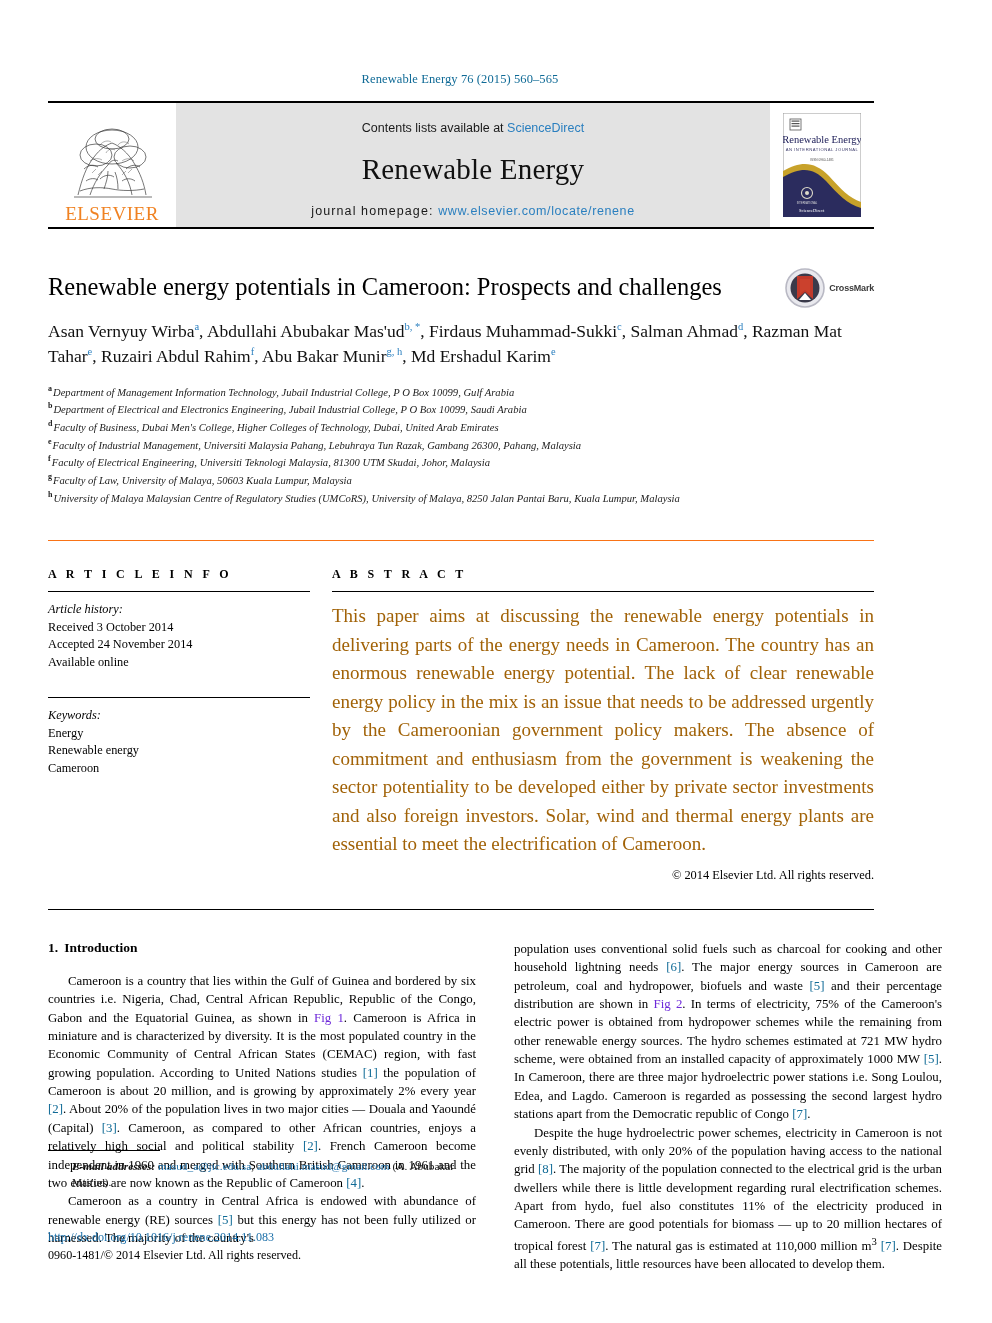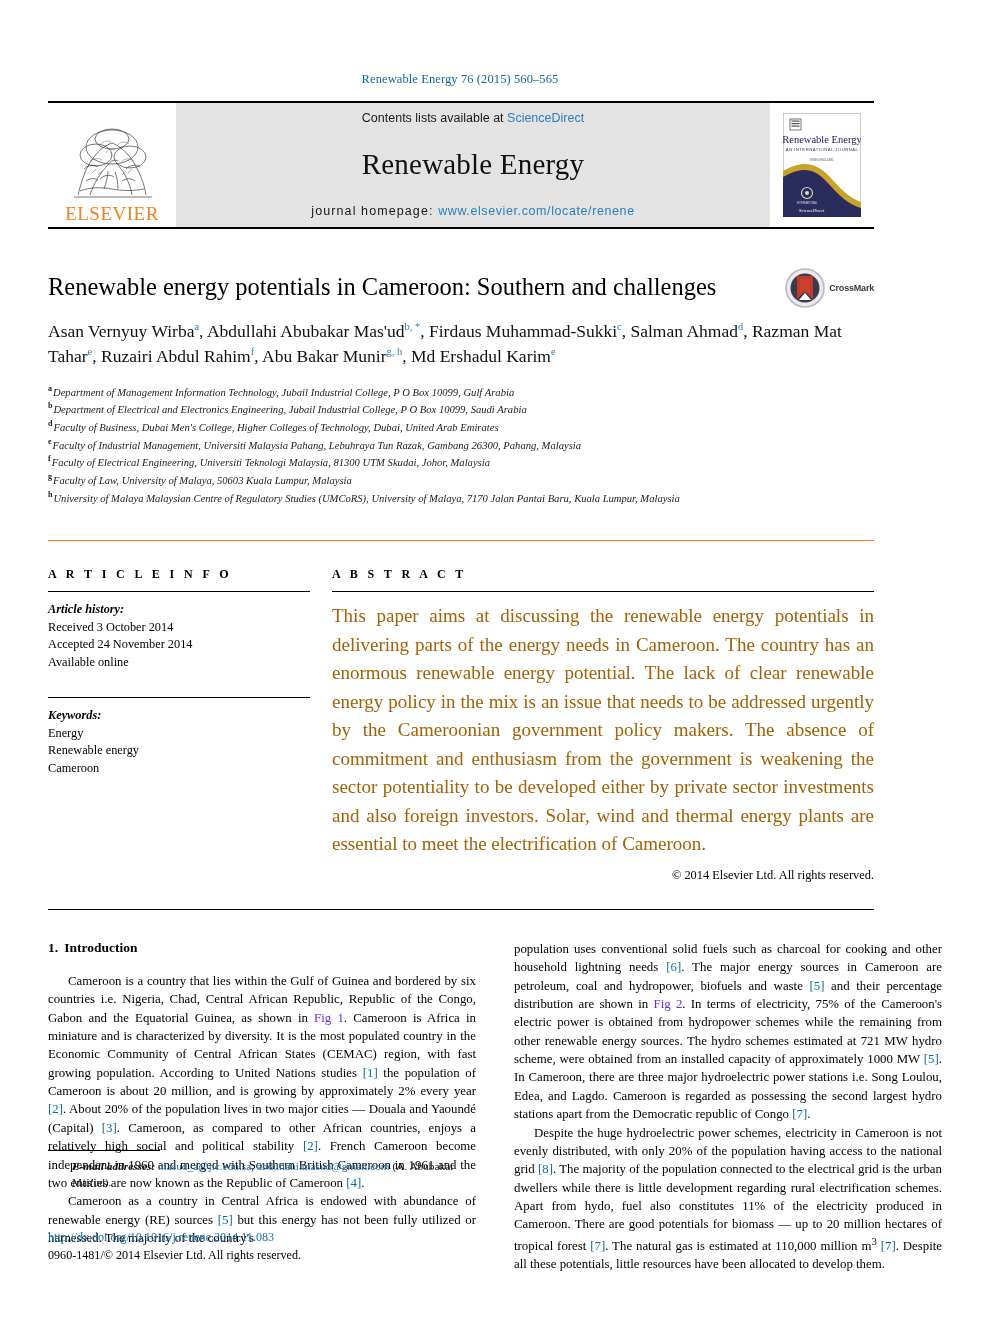--- a/index.html
+++ b/index.html
@@ -62,21 +62,21 @@
     line-height: 1;
     margin-top: 1px;
   }
   .journal-band {
     flex: 1 1 auto;
     background: #e3e3e3;
     display: flex;
     flex-direction: column;
     align-items: center;
     justify-content: space-between;
-    padding: 8px 0 9px 0;
+    padding: 18px 0 9px 0;
     box-sizing: border-box;
   }
   .contents-line {
     font-family: "Liberation Sans", sans-serif;
     font-size: 12.5px;
     color: #1a1a1a;
   }
   .contents-line .sd-link { color: #2a7fbf; }
   .journal-name {
     font-family: "Liberation Serif", serif;
@@ -179,21 +179,21 @@
     letter-spacing: 3.4px;
     margin: 14px 0 9px 0;
     color: #000;
   }
   .rule { border-top: 1.6px solid #000; }
   .rule-thin { border-top: 1px solid #000; }
 
   .info-group { margin-top: 9px; font-size: 12.3px; line-height: 1.42; }
   .info-group .gl {
     font-style: italic;
-    font-weight: bold;
+    font-weight: normal;
   }
   .info-block-2 { margin-top: 17px; padding-top: 9px; }
 
   .abstract-body {
     margin-top: 10px;
     font-size: 19px;
     line-height: 1.5;
     text-align: justify;
     color: #a16207;
   }
@@ -344,32 +344,32 @@
       <svg width="42" height="42" viewBox="0 0 42 42">
         <circle cx="21" cy="21" r="19" fill="#e9e9ee" stroke="#b9b9c4" stroke-width="1.6"></circle>
         <circle cx="21" cy="21" r="14.5" fill="#3a3a4a"></circle>
         <path d="M13 9 L29 9 L29 32 L21 25 L13 32 Z" fill="#c0392b"></path>
         <path d="M16 12 L26 12 L26 27 L21 23 L16 27 Z" fill="#d4492f" opacity="0.55"></path>
         <path d="M21 26 L27 33 L15 33 Z" fill="#ffffff"></path>
       </svg>
       <span class="crossmark-label">CrossMark</span>
     </div>
 
-    <h1 class="article-title">Renewable energy potentials in Cameroon: Southern and challenges</h1>
+    <h1 class="article-title">Renewable energy potentials in Cameroon: Prospects and challenges</h1>
 
     <div class="authors"><span>Asan Vernyuy Wirba</span><span class="aff-mark">a</span><span>, </span><span>Abdullahi Abubakar Mas'ud</span><span class="aff-mark">b, *</span><span>, </span><span>Firdaus Muhammad-Sukki</span><span class="aff-mark">c</span><span>, </span><span>Salman Ahmad</span><span class="aff-mark">d</span><span>, </span><span>Razman Mat Tahar</span><span class="aff-mark">e</span><span>, </span><span>Ruzairi Abdul Rahim</span><span class="aff-mark">f</span><span>, </span><span>Abu Bakar Munir</span><span class="aff-mark">g, h</span><span>, </span><span>Md Ershadul Karim</span><span class="aff-mark">e</span></div>
 
     <div class="affiliations">
         <div><span class="sup">a</span><span>Department of Management Information Technology, Jubail Industrial College, P O Box 10099, Gulf Arabia</span></div>
         <div><span class="sup">b</span><span>Department of Electrical and Electronics Engineering, Jubail Industrial College, P O Box 10099, Saudi Arabia</span></div>
         <div><span class="sup">d</span><span>Faculty of Business, Dubai Men's College, Higher Colleges of Technology, Dubai, United Arab Emirates</span></div>
         <div><span class="sup">e</span><span>Faculty of Industrial Management, Universiti Malaysia Pahang, Lebuhraya Tun Razak, Gambang 26300, Pahang, Malaysia</span></div>
         <div><span class="sup">f</span><span>Faculty of Electrical Engineering, Universiti Teknologi Malaysia, 81300 UTM Skudai, Johor, Malaysia</span></div>
         <div><span class="sup">g</span><span>Faculty of Law, University of Malaya, 50603 Kuala Lumpur, Malaysia</span></div>
-        <div><span class="sup">h</span><span>University of Malaya Malaysian Centre of Regulatory Studies (UMCoRS), University of Malaya, 7170 Jalan Pantai Baru, Kuala Lumpur, Malaysia</span></div>
+        <div><span class="sup">h</span><span>University of Malaya Malaysian Centre of Regulatory Studies (UMCoRS), University of Malaya, 8250 Jalan Pantai Baru, Kuala Lumpur, Malaysia</span></div>
       </div>
   </div>
 
   <div class="info-abstract">
     <div class="col-info">
       <div class="sec-head">A R T I C L E  I N F O</div>
       <div class="rule"></div>
       <div class="info-group">
         <div class="gl">Article history:</div>
         <div>Received 3 October 2014</div>

